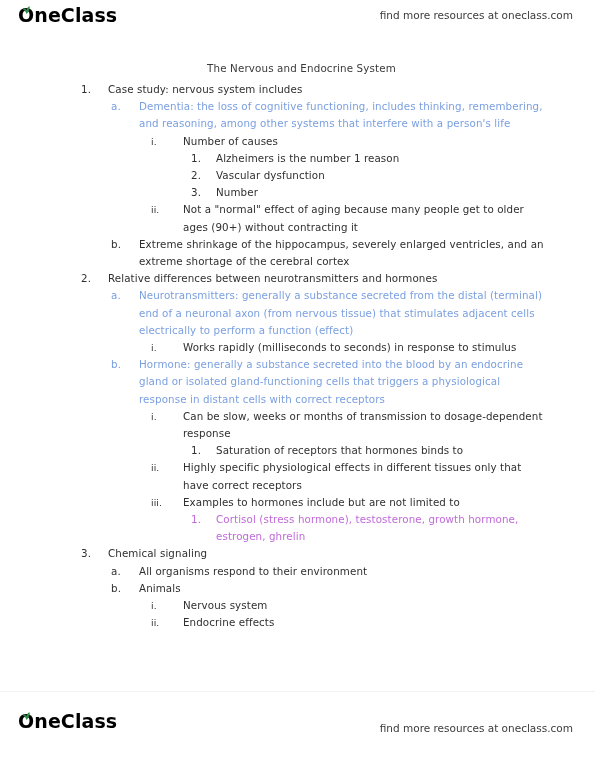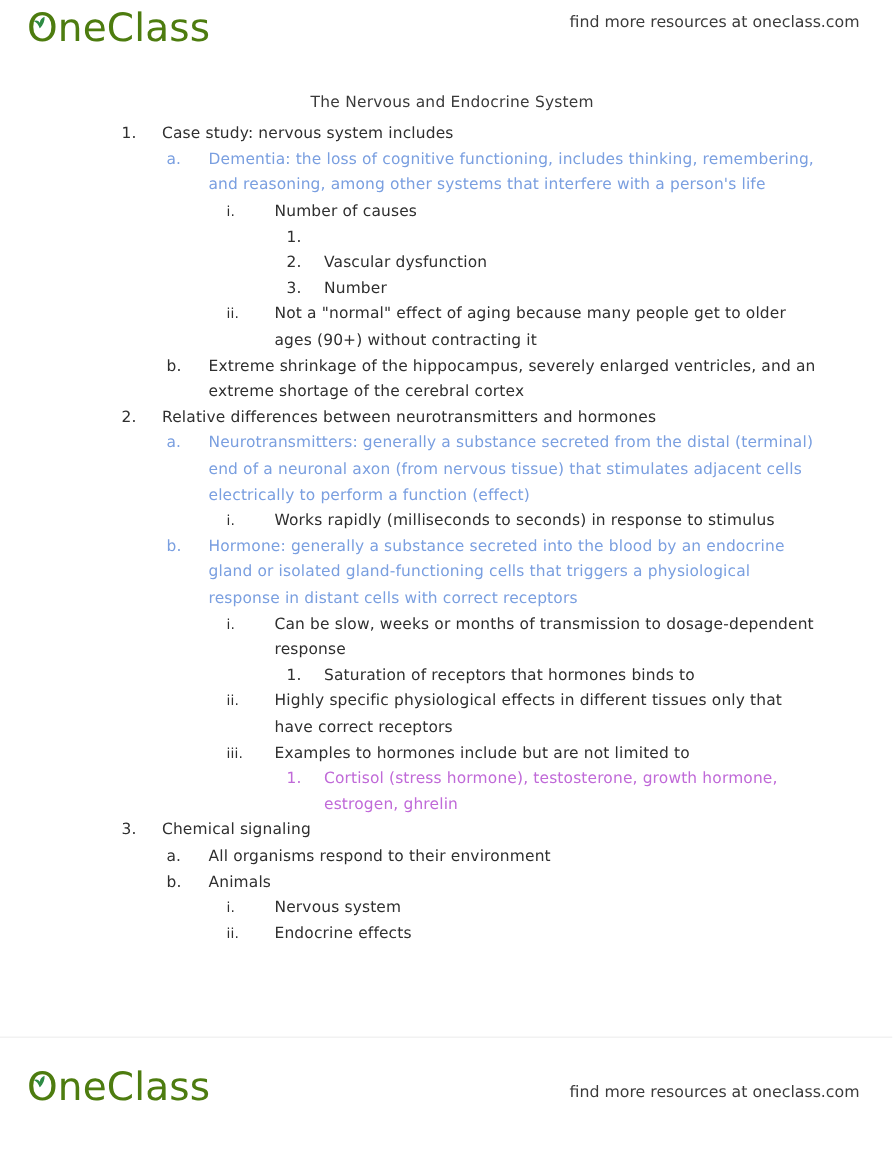--- a/index.html
+++ b/index.html
@@ -44,23 +44,23 @@
   }
   .brand-logo .leaf-icon {
     position: absolute;
     left: 4px;
     top: -16px;
     width: 9px;
     height: 8px;
   }
   .brand-text {
     font-family: "DejaVu Sans", sans-serif;
-    font-size: 26px;
-    color: #4d7c0f;
-    font-weight: 400;
+    font-size: 19px;
+    color: #000000;
+    font-weight: 700;
   }
   .header-tagline {
     position: absolute;
     right: 22px;
     top: 9px;
     font-family: "DejaVu Sans", sans-serif;
     font-size: 10.5px;
     color: #3b3b3b;
     white-space: nowrap;
   }
@@ -172,21 +172,21 @@
   </div>
   <div class="header-tagline">find more resources at oneclass.com</div>
 </div>
 
 <div class="doc-body">
   <div class="doc-title">The Nervous and Endocrine System</div>
   <div class="outline" id="outline-root">
       <div class="note-line lvl-1 c-dark"><span class="marker">1.</span><span class="note-text">Case study: nervous system includes</span></div>
       <div class="note-line lvl-2 c-blue"><span class="marker">a.</span><span class="note-text">Dementia: the loss of cognitive functioning, includes thinking, remembering, and reasoning, among other systems that interfere with a person's life</span></div>
       <div class="note-line lvl-3 c-dark"><span class="marker marker-roman">i.</span><span class="note-text">Number of causes</span></div>
-      <div class="note-line lvl-4 c-dark"><span class="marker">1.</span></div>
+      <div class="note-line lvl-4 c-dark"><span class="marker">1.</span><span class="note-text">Alzheimers is the number 1 reason</span></div>
       <div class="note-line lvl-4 c-dark"><span class="marker">2.</span><span class="note-text">Vascular dysfunction</span></div>
       <div class="note-line lvl-4 c-dark"><span class="marker">3.</span><span class="note-text">Number</span></div>
       <div class="note-line lvl-3 c-dark"><span class="marker marker-roman">ii.</span><span class="note-text">Not a "normal" effect of aging because many people get to older ages (90+) without contracting it</span></div>
       <div class="note-line lvl-2 c-dark"><span class="marker">b.</span><span class="note-text">Extreme shrinkage of the hippocampus, severely enlarged ventricles, and an extreme shortage of the cerebral cortex</span></div>
       <div class="note-line lvl-1 c-dark"><span class="marker">2.</span><span class="note-text">Relative differences between neurotransmitters and hormones</span></div>
       <div class="note-line lvl-2 c-blue"><span class="marker">a.</span><span class="note-text">Neurotransmitters: generally a substance secreted from the distal (terminal) end of a neuronal axon (from nervous tissue) that stimulates adjacent cells electrically to perform a function (effect)</span></div>
       <div class="note-line lvl-3 c-dark"><span class="marker marker-roman">i.</span><span class="note-text">Works rapidly (milliseconds to seconds) in response to stimulus</span></div>
       <div class="note-line lvl-2 c-blue"><span class="marker">b.</span><span class="note-text">Hormone: generally a substance secreted into the blood by an endocrine gland or isolated gland-functioning cells that triggers a physiological response in distant cells with correct receptors</span></div>
       <div class="note-line lvl-3 c-dark"><span class="marker marker-roman">i.</span><span class="note-text">Can be slow, weeks or months of transmission to dosage-dependent response</span></div>
       <div class="note-line lvl-4 c-dark"><span class="marker">1.</span><span class="note-text">Saturation of receptors that hormones binds to</span></div>

